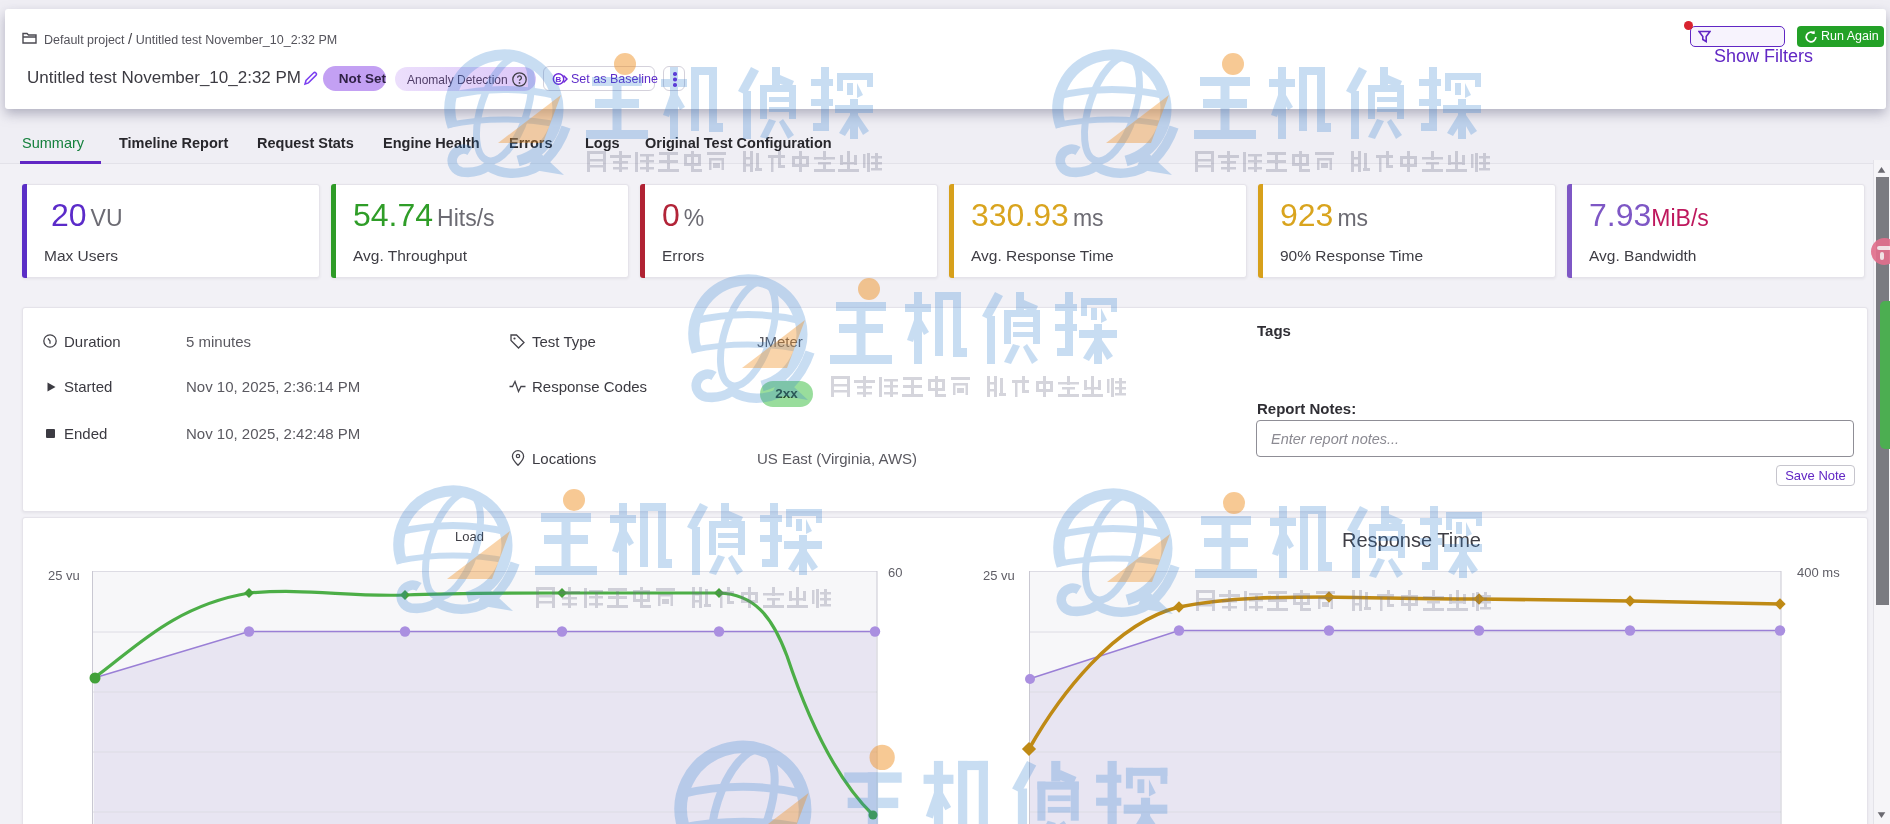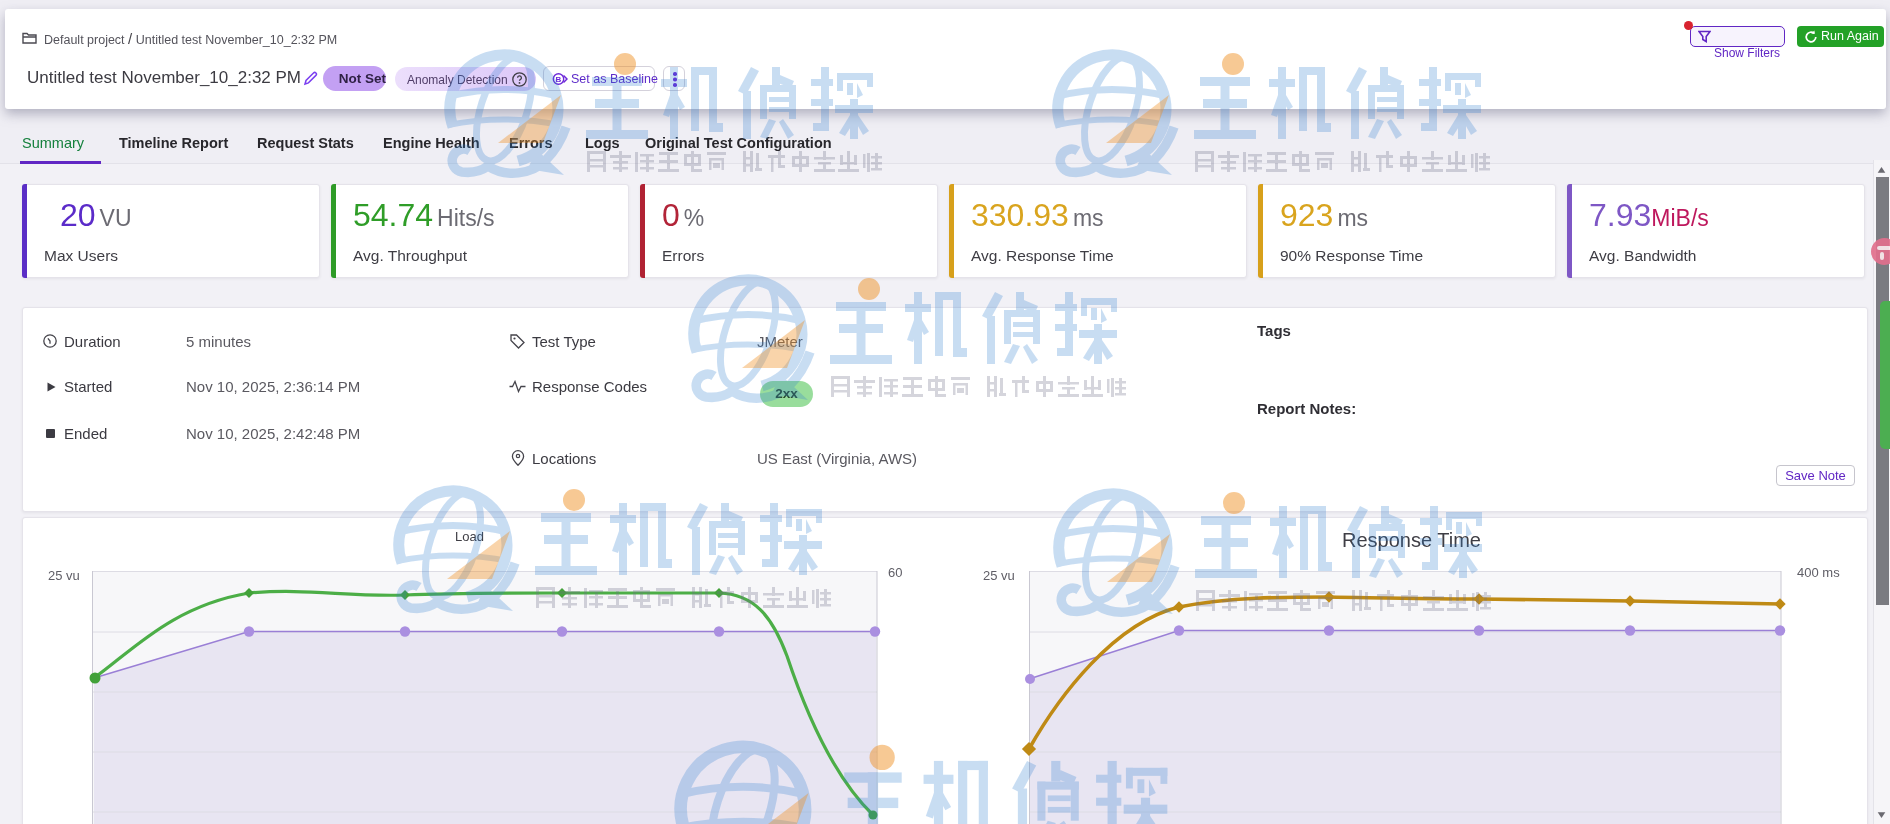--- a/index.html
+++ b/index.html
@@ -47,21 +47,21 @@
   </div>
 
   <div class="abs" style="left:663px;top:66px;width:22px;height:25px;background:#fff;border:1px solid #d4d1db;border-radius:6px;">
     <div style="position:absolute;left:9px;top:5px;width:3.5px;height:3.5px;border-radius:50%;background:#6d28d9;box-shadow:0 5.5px 0 #6d28d9,0 11px 0 #6d28d9;"></div>
   </div>
 
   <div class="abs" style="left:1690px;top:26px;width:95px;height:21px;background:#f7f3fd;border:1.5px solid #6127c4;border-radius:5px;">
     <svg style="position:absolute;left:7px;top:3px" width="13" height="13" viewBox="0 0 13 13">
       <path d="M1 1.5 H12 L8.2 6.5 V11.5 L4.8 9.5 V6.5 Z" fill="none" stroke="#6127c4" stroke-width="1.6"></path>
     </svg>
-    <span style="position:absolute;left:23px;top:3px;font-size:12px;color:#6127c4;white-space:nowrap;margin-top:16px;">Show Filters</span>
+    <span style="position:absolute;left:23px;top:3px;font-size:18px;color:#6127c4;white-space:nowrap;margin-top:16px;">Show Filters</span>
   </div>
   <div class="abs" style="left:1684px;top:21px;width:9px;height:9px;border-radius:50%;background:#d8232f;"></div>
 
   <div class="abs" style="left:1797px;top:26px;width:87px;height:21px;background:#23a127;border-radius:4px;">
     <svg style="position:absolute;left:7px;top:3.5px" width="14" height="14" viewBox="0 0 14 14">
       <path d="M11.8 7 a4.8 4.8 0 1 1 -1.6 -3.6" fill="none" stroke="#fff" stroke-width="1.7"></path>
       <path d="M10.5 0.5 L10.7 4 L7.2 3.6 Z" fill="#fff"></path>
     </svg>
     <span style="position:absolute;left:24px;top:3px;font-size:12.5px;color:#fff;white-space:nowrap;">Run Again</span>
   </div>
@@ -71,21 +71,21 @@
   <div class="abs" style="left:20px;top:161px;width:81px;height:3px;background:#6127c4;"></div>
   <div class="abs" style="top:135px;left:119px;font-size:14.5px;font-weight:600;color:#28272c;">Timeline Report</div>
   <div class="abs" style="top:135px;left:257px;font-size:14.5px;font-weight:600;color:#28272c;">Request Stats</div>
   <div class="abs" style="top:135px;left:383px;font-size:14.5px;font-weight:600;color:#28272c;">Engine Health</div>
   <div class="abs" style="top:135px;left:509px;font-size:14.5px;font-weight:600;color:#28272c;">Errors</div>
   <div class="abs" style="top:135px;left:585px;font-size:14.5px;font-weight:600;color:#28272c;">Logs</div>
   <div class="abs" style="top:135px;left:645px;font-size:14.5px;font-weight:600;color:#28272c;">Original Test Configuration</div>
 
   <div class="card" style="left:22px;top:184px;width:298px;height:94px;"></div>
   <div class="abs" style="left:22px;top:184px;width:5px;height:94px;background:#5a2ec6;border-radius:3px 0 0 3px;"></div>
-  <div class="abs" style="left:60px;top:196.5px;font-size:32px;color:#5b2bc9;text-align:right;">20<span style="font-size:23px;color:#6c6b73;margin-left:4px;">VU</span></div>
+  <div class="abs" style="left:51px;top:196.5px;font-size:32px;color:#5b2bc9;text-align:right;">20<span style="font-size:23px;color:#6c6b73;margin-left:4px;">VU</span></div>
   <div class="abs" style="left:44px;top:247px;font-size:15.5px;color:#3e3d44;">Max Users</div>
 
   <div class="card" style="left:331px;top:184px;width:298px;height:94px;"></div>
   <div class="abs" style="left:331px;top:184px;width:5px;height:94px;background:#2e9b27;border-radius:3px 0 0 3px;"></div>
   <div class="abs" style="left:353px;top:196.5px;font-size:32px;color:#2f9d28;">54.74<span style="font-size:23px;color:#6c6b73;margin-left:4px;">Hits/s</span></div>
   <div class="abs" style="left:353px;top:247px;font-size:15.5px;color:#3e3d44;">Avg. Throughput</div>
 
   <div class="card" style="left:640px;top:184px;width:298px;height:94px;"></div>
   <div class="abs" style="left:640px;top:184px;width:5px;height:94px;background:#b02233;border-radius:3px 0 0 3px;"></div>
   <div class="abs" style="left:662px;top:196.5px;font-size:32px;color:#b22438;">0<span style="font-size:23px;color:#6c6b73;margin-left:4px;">%</span></div>
@@ -140,20 +140,23 @@
 
   <svg class="abs" style="left:511px;top:450px" width="14" height="16" viewBox="0 0 14 16">
     <path d="M7 0.7 a5.6 5.6 0 0 1 5.6 5.6 q0 3.4 -5.6 9 q-5.6 -5.6 -5.6 -9 A5.6 5.6 0 0 1 7 0.7 Z" fill="none" stroke="#45444b" stroke-width="1.3"></path>
     <circle cx="7" cy="6" r="1.7" fill="none" stroke="#45444b" stroke-width="1.2"></circle>
   </svg>
   <div class="abs" style="left:532px;top:450px;font-size:15px;color:#3b3a41;">Locations</div>
   <div class="abs" style="left:757px;top:450px;font-size:15px;color:#5a5960;">US East (Virginia, AWS)</div>
 
   <div class="abs" style="left:1257px;top:322px;font-size:15px;font-weight:bold;color:#2f2e34;">Tags</div>
   <div class="abs" style="left:1257px;top:400px;font-size:15px;font-weight:bold;color:#2f2e34;">Report Notes:</div>
+  <div class="abs" style="left:1256px;top:420px;width:598px;height:37px;background:#fff;border:1px solid #8f8e96;border-radius:4px;">
+    <span style="position:absolute;left:14px;top:10px;font-size:14.5px;font-style:italic;color:#8b8a92;">Enter report notes...</span>
+  </div>
   <div class="abs" style="left:1776px;top:465px;width:79px;height:21px;background:#fff;border:1px solid #c6c5cd;border-radius:4px;text-align:center;line-height:19px;font-size:13px;color:#6127c4;">Save Note</div>
 
   <div class="card" style="left:22px;top:517px;width:1846px;height:330px;"></div>
   <div class="abs" style="left:455px;top:529px;font-size:13px;color:#3f3e45;">Load</div>
   <div class="abs" style="left:1342px;top:529px;font-size:20px;color:#3f3e45;">Response Time</div>
   <div class="abs" style="left:48px;top:568px;font-size:13px;color:#5f5e66;">25 vu</div>
   <div class="abs" style="left:888px;top:565px;font-size:13px;color:#5f5e66;">60</div>
   <div class="abs" style="left:983px;top:568px;font-size:13px;color:#5f5e66;">25 vu</div>
   <div class="abs" style="left:1797px;top:565px;font-size:13px;color:#5f5e66;">400 ms</div>
   <svg class="abs" style="left:92px;top:571px;overflow:visible" width="786" height="253" viewBox="0 0 786 253">

